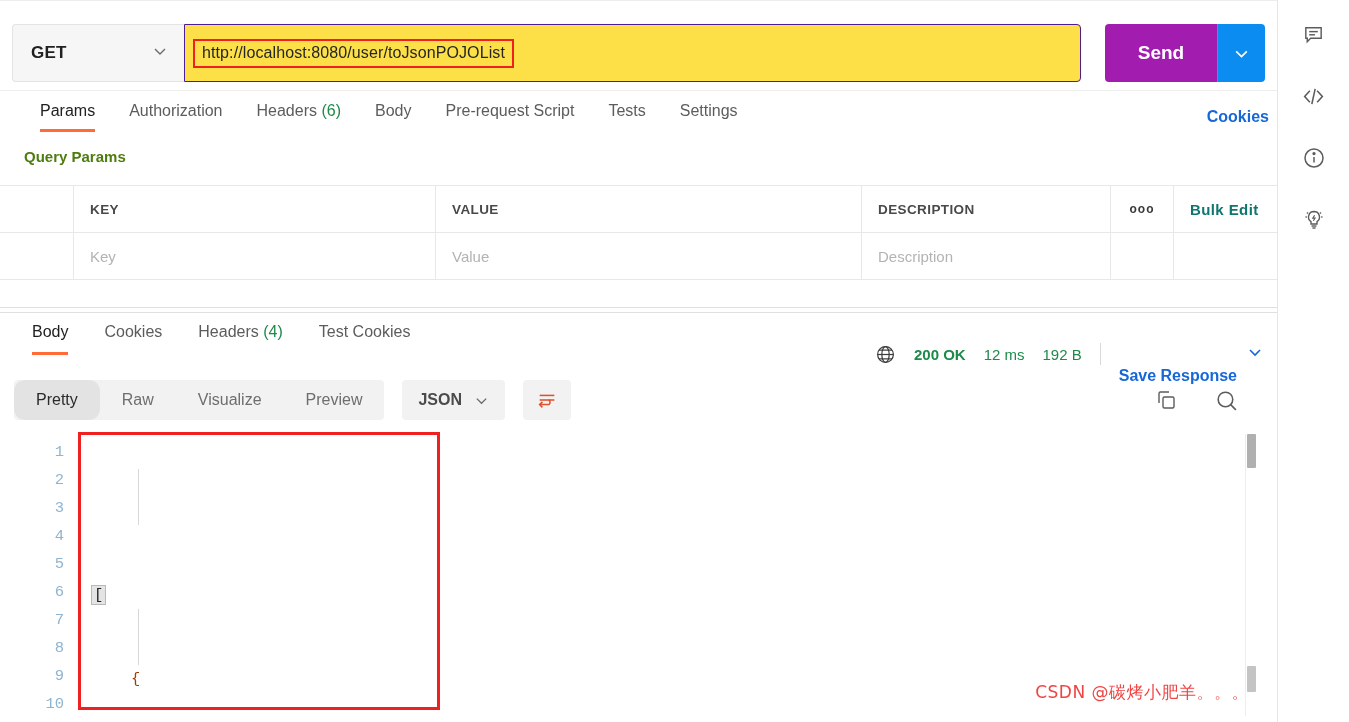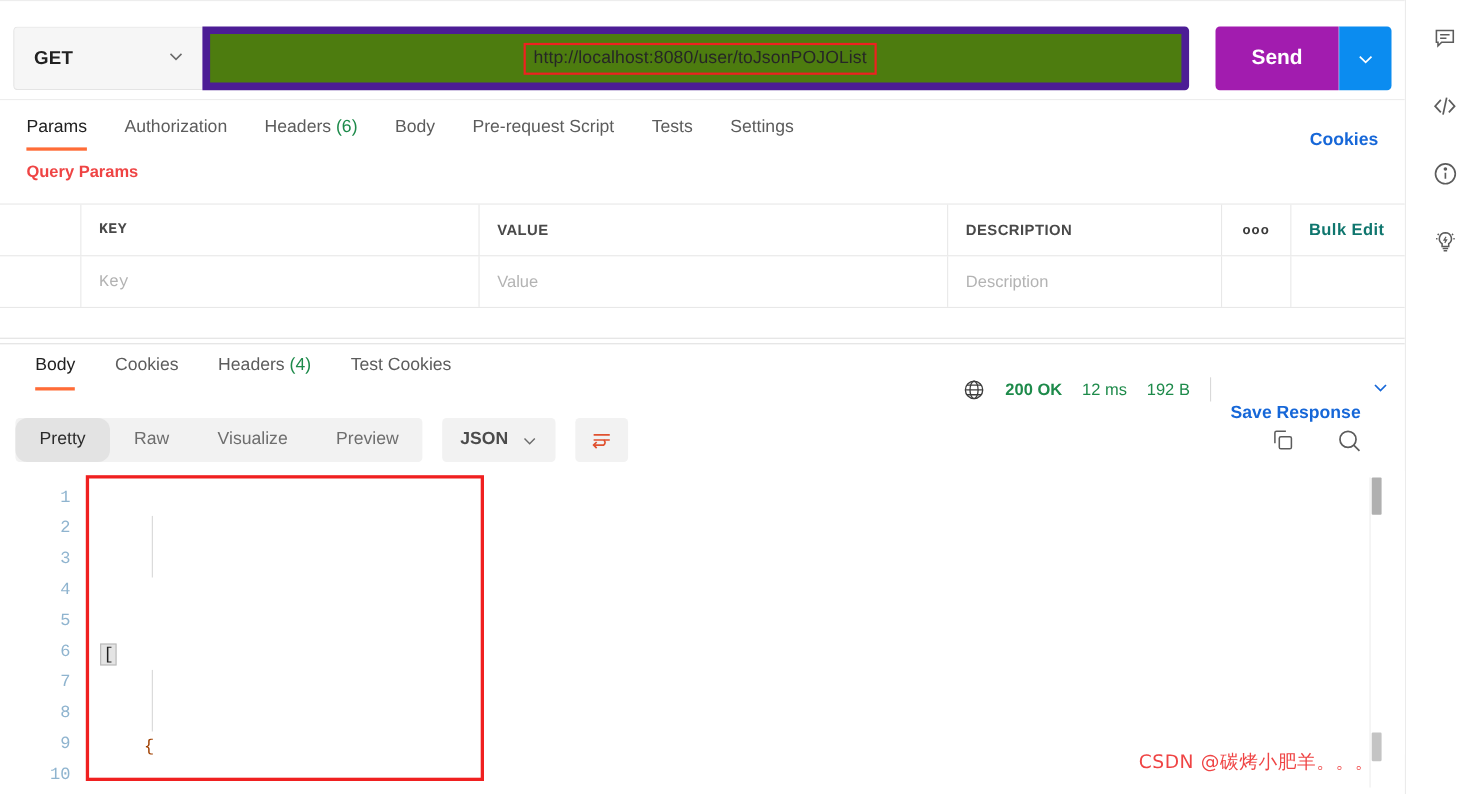--- a/index.html
+++ b/index.html
@@ -31,24 +31,23 @@
   .method-box {
     width: 172px; height: 58px; background:#f6f6f6;
     border: 1px solid #e4e4e4; border-right:none;
     border-radius: 4px 0 0 4px;
     display:flex; align-items:center; justify-content:space-between;
     padding: 0 16px 0 18px;
   }
   .method-label { font-size: 17px; font-weight:700; color:#212121; letter-spacing:.2px;}
   .chev { color:#6b6b6b; }
   .url-box {
-    flex:1; height:58px; background:#4d7c0f; border:7px solid #4c1d95;
+    flex:1; height:58px; background:#fde047; border:1px solid #4c1d95;
     border-radius: 0 4px 4px 0; display:flex; align-items:center; padding-left: 8px;
     position: relative;
-    justify-content: center;
   }
   .url-text-wrap {
     border: 2.5px solid #f02020;
     padding: 3px 7px 4px 7px;
     background: transparent;
     display:inline-block;
   }
   .url-text { font-size: 16px; color:#262626; letter-spacing: .1px; }
   .send-wrap {
     margin-left: 24px; height: 58px; display:flex; align-items:center;
@@ -59,49 +58,49 @@
     font-size: 19px; font-weight: 700; cursor:pointer;
   }
   .send-caret {
     height:58px; width:48px; background:#0b8cf0; color:#fff;
     border-radius: 0 4px 4px 0; display:flex; align-items:center; justify-content:center;
     border-left: 1px solid #2b9bf5; cursor:pointer;
   }
 
   
   .req-tabs {
-    position:absolute; left:0; top:91px; width:1277px; height:46px;
-    display:flex; align-items:flex-end; padding: 0 24px;
+    position:absolute; left:16px; top:91px; width:1277px; height:46px;
+    display:flex; align-items:center; padding: 0 24px;
   }
   .rtab {
     font-size:16px; color:#5c5c5c; padding: 6px 0 12px 0; margin-right: 34px;
     position:relative; cursor:pointer; white-space:nowrap;
   }
   .rtab.active { color:#212121; }
   .rtab.active::after {
     content:""; position:absolute; left:0; right:0; bottom:0; height:3px; background:#ff6c37;
   }
   .rtab .cnt { color:#1d8a4a; }
   .cookies-link {
     margin-left:auto; font-size:16px; color:#1667d8; font-weight:700; cursor:pointer;
     padding-top: 6px;
   }
 
   
   .qp-title {
-    position:absolute; left:24px; top:148px; font-size:15px; font-weight:700; color:#ef4444;
+    position:absolute; left:24px; top:148px; font-size:15px; font-weight:700; color:#4d7c0f;
   }
   .params-table {
     position:absolute; left:0; top:185px; width:1277px;
     border-top:1px solid #e8e8e8;
   }
   .pt-row { display:flex; height:47px; border-bottom:1px solid #e8e8e8; }
   .pt-cell { border-right:1px solid #e8e8e8; display:flex; align-items:center; padding: 0 16px; }
   .c-check { width:74px; border-right:1px solid #e8e8e8; }
-  .c-key { width:362px;font-family:Liberation Mono, monospace; }
+  .c-key { width:362px; }
   .c-val { width:426px; }
   .c-desc { width:249px; }
   .c-dots { width:63px; justify-content:center; }
   .c-bulk { width:103px; border-right:none; }
   .pt-head .pt-cell { font-size:13.5px; font-weight:700; color:#494949; letter-spacing:.4px; }
   .pt-body .pt-cell { font-size:15px; color:#b3b3b3; }
   .dots { font-size:12px; letter-spacing:1px; color:#3a3a3a; font-weight:700; }
   .bulk { font-size:15px; font-weight:700; color:#0f766e; cursor:pointer; }
   .pt-spacer { height:28px; border-bottom:1px solid #e0e0e0; }
 

